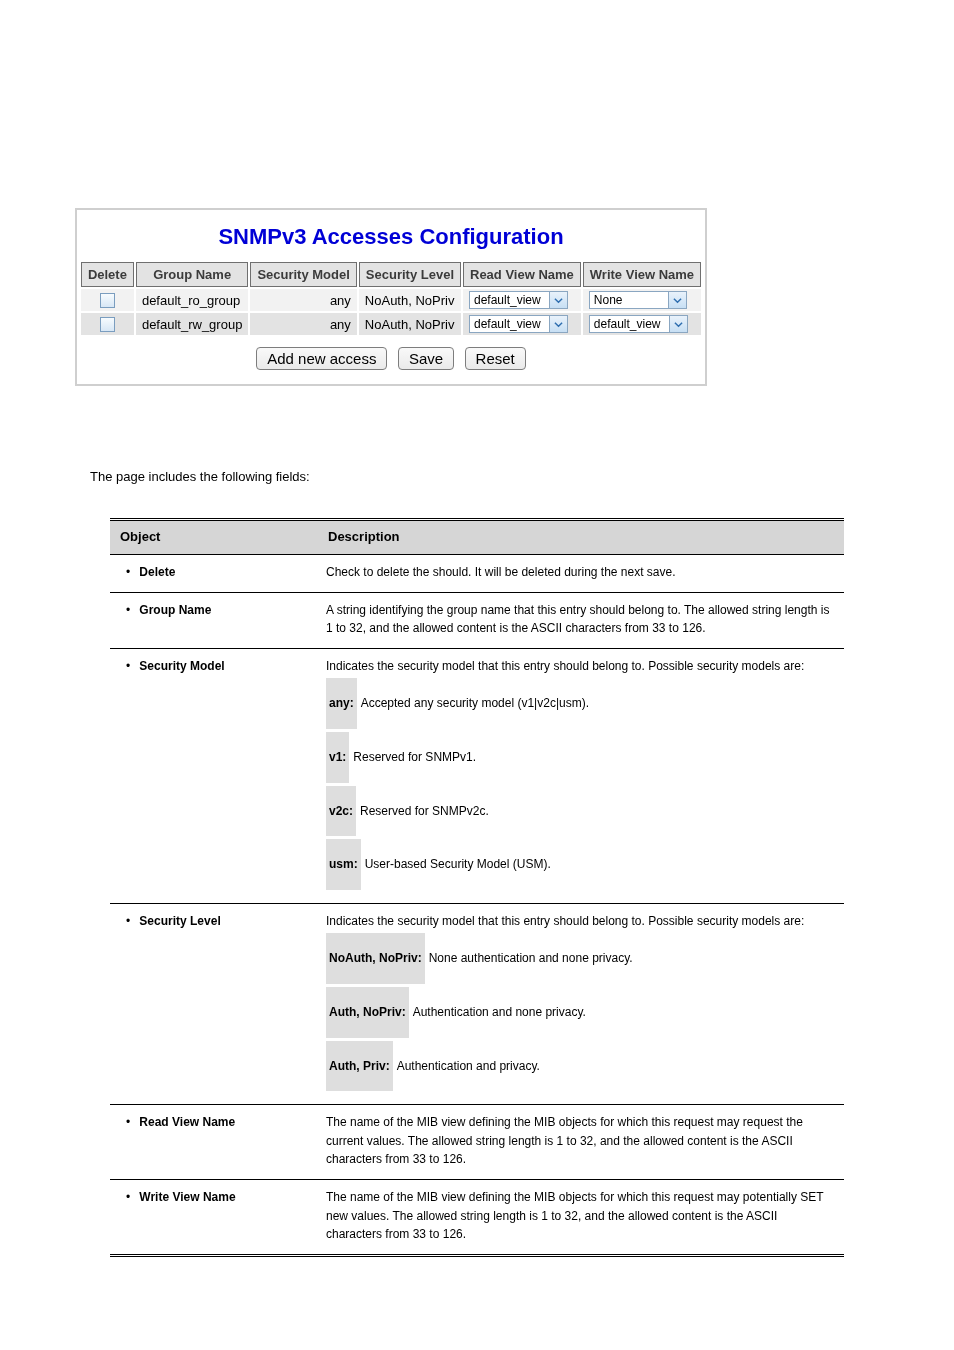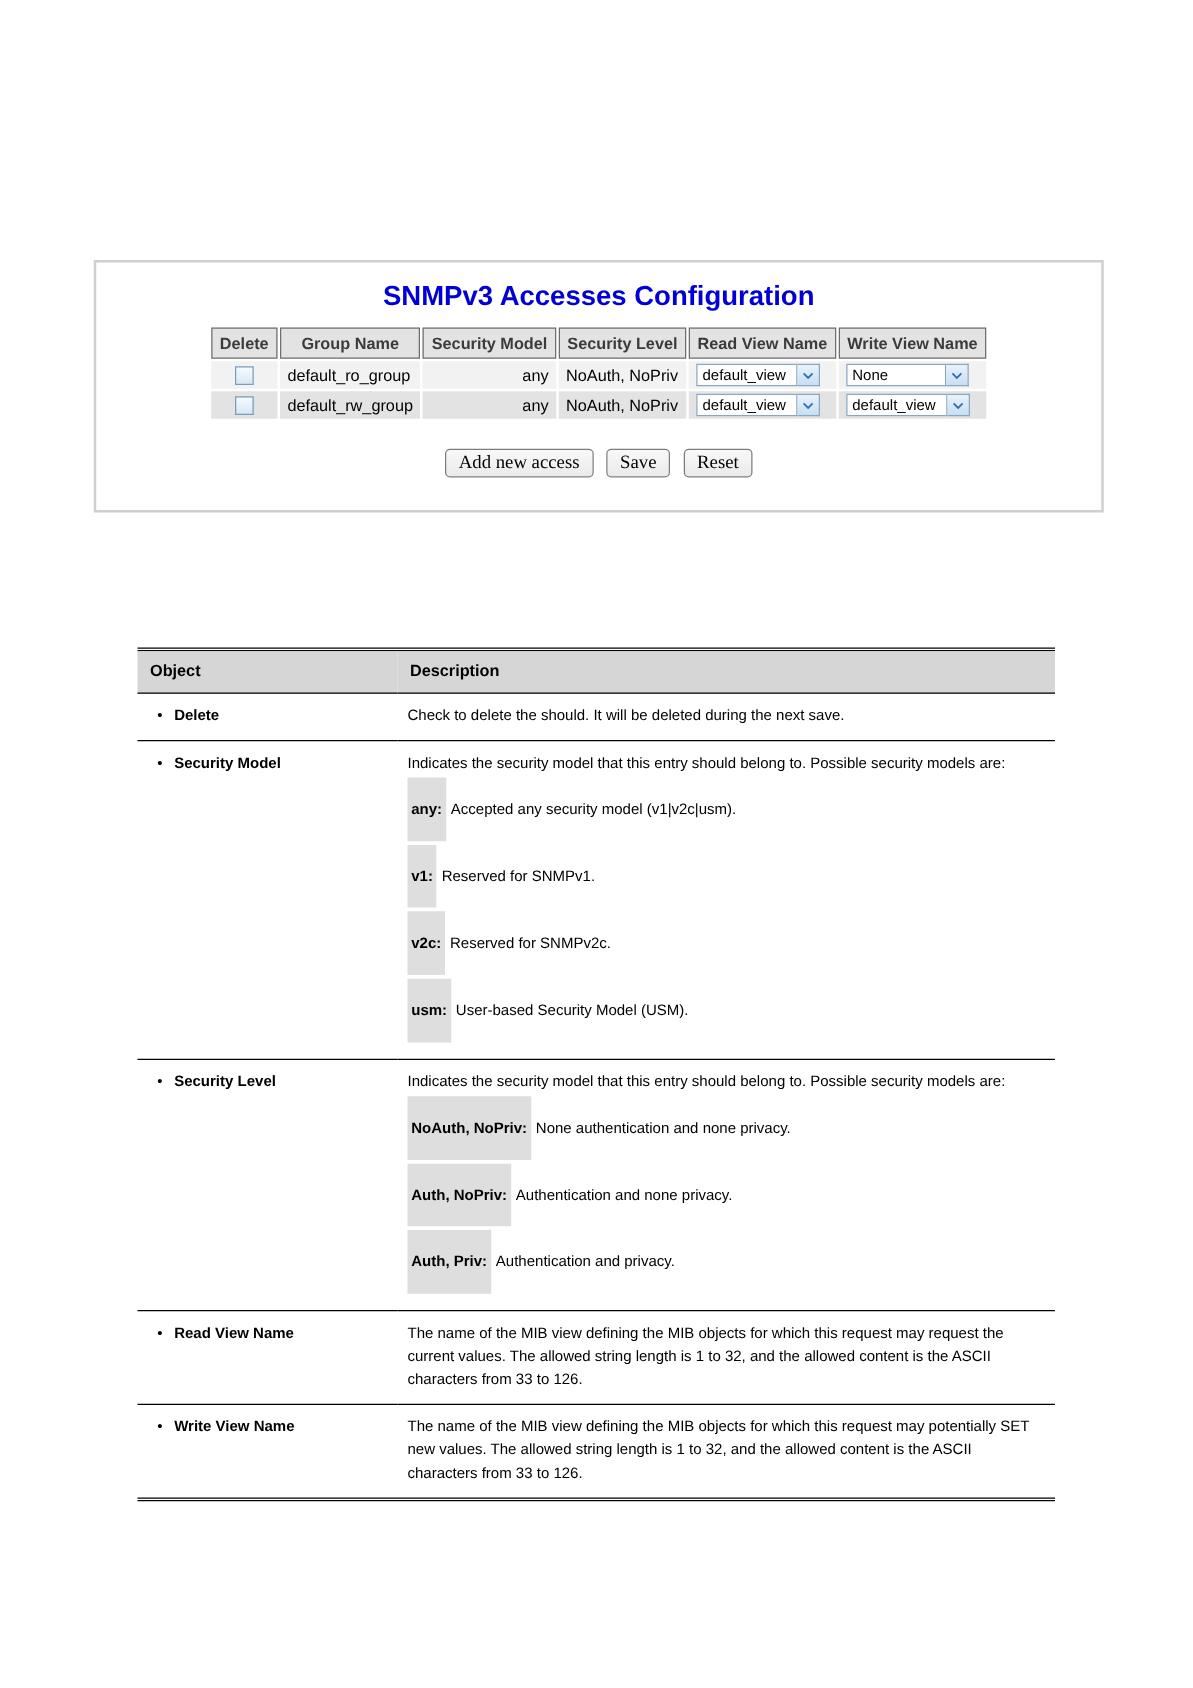--- a/index.html
+++ b/index.html
@@ -14,21 +14,21 @@
     position: relative;
     width: 954px;
     height: 1350px;
     background: #fff;
   }
   
   .figure-wrap {
     position: absolute;
     left: 75px;
     top: 208px;
-    width: 808px;
+    width: 632px;
     border: 2px solid #cfcfcf;
     background: #fff;
     box-sizing: border-box;
   }
   .figure-title {
     text-align: center;
     color: #0000d6;
     font-weight: bold;
     font-size: 22px;
     font-family: "Helvetica Neue", Helvetica, Arial, sans-serif;
@@ -86,27 +86,27 @@
     display: flex;
     align-items: center;
     justify-content: center;
   }
   .dd-btn svg { display: block; }
   .btn-row {
     text-align: center;
     padding: 10px 0 14px 0;
   }
   .btn {
-    font-family: Liberation Serif, serif;
+    font-family: Liberation Sans, sans-serif;
     font-size: 15px;
     padding: 2px 10px;
     border: 1px solid #7d7d7d;
     border-radius: 4px;
     background: linear-gradient(to bottom,#f9f9f9,#eaeaea);
-    margin: 12px 3px;
+    margin: 0 3px;
     display: inline-block;
   }
 
   
   .caption {
     position: absolute;
     left: 90px;
     top: 415px;
     width: 774px;
     text-align: center;
@@ -245,37 +245,45 @@
     </tbody>
       </table>
 
     <div class="btn-row">
       <span class="btn">Add new access</span>
       <span class="btn">Save</span>
       <span class="btn">Reset</span>
     </div>
   </div>
 
+  <div class="intro-para">The page includes the following fields:</div>
 
   <div class="obj-wrap">
     <table class="obj-table">
       <tbody>
           <tr>
         <th class="col-obj">Object</th>
         <th>Description</th>
       </tr>
 
       <tr>
         <td class="col-obj">
           <span class="bullet">•</span>
           <span class="obj-name">Delete</span>
         </td>
         <td>Check to delete the should. It will be deleted during the next save.</td>
       </tr>
 
+      <tr>
+        <td class="col-obj">
+          <span class="bullet">•</span>
+          <span class="obj-name">Group Name</span>
+        </td>
+        <td>A string identifying the group name that this entry should belong to. The allowed string length is 1 to 32, and the allowed content is the ASCII characters from 33 to 126.</td>
+      </tr>
 
       <tr>
         <td class="col-obj">
           <span class="bullet">•</span>
           <span class="obj-name">Security Model</span>
         </td>
         <td>
           <span>Indicates the security model that this entry should belong to. Possible security models are:</span>
           <div class="opt-line"><span class="opt-term">any:</span><span>Accepted any security model (v1|v2c|usm).</span></div>
           <div class="opt-line"><span class="opt-term">v1:</span><span>Reserved for SNMPv1.</span></div>

